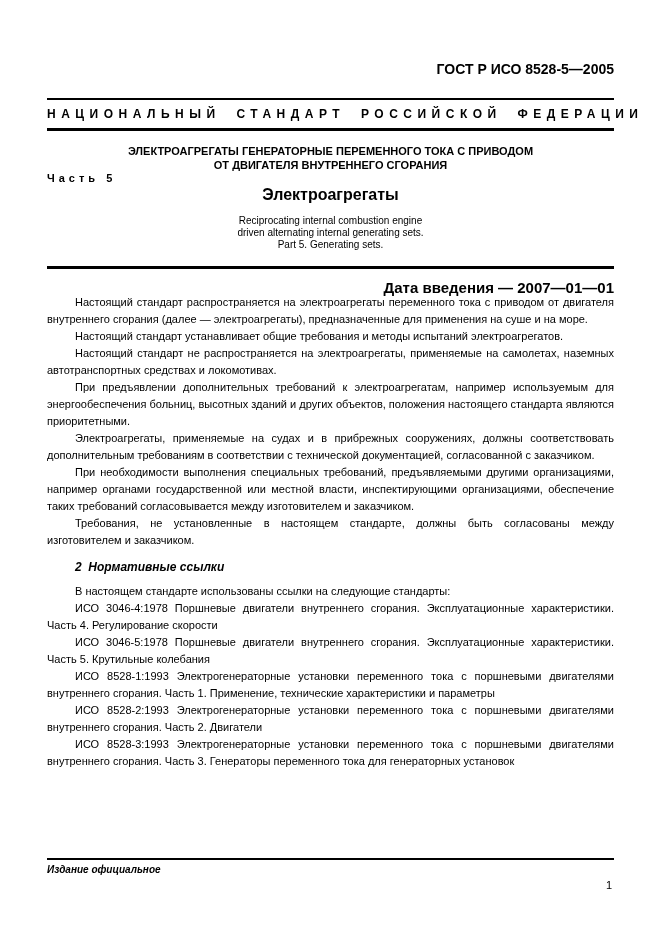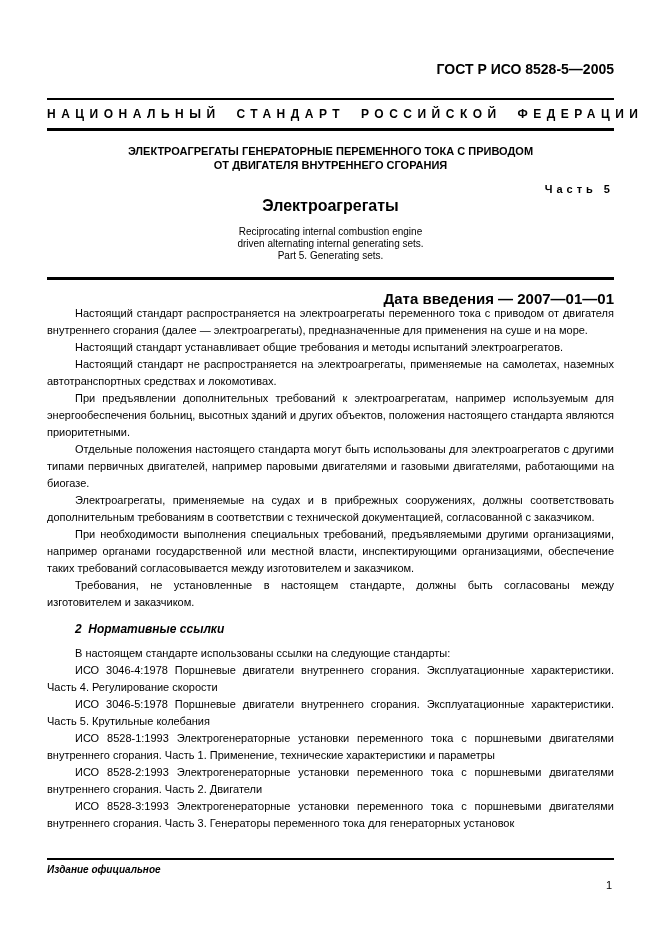--- a/index.html
+++ b/index.html
@@ -38,22 +38,21 @@
   }
   .rule-fed { height: 3px; margin-top: 7px; }
   .title-ru {
     margin-top: 13px;
     text-align: center;
     font-weight: bold;
     font-size: 11px;
     line-height: 14px;
   }
   .part-label {
-    margin-top: 11px;
-    text-align: right;
+    text-align: left;
     font-weight: bold;
     font-size: 11px;
     letter-spacing: 4px;
     line-height: 13px;
   }
   .part-title {
     margin-top: 3px;
     text-align: center;
     font-weight: bold;
     font-size: 16px;
@@ -140,21 +139,20 @@
   <div class="rule rule-title"></div>
 
   <div class="effective-date">Дата введения — 2007—01—01</div>
 
 
   <div class="body-text">
     <p>Настоящий стандарт распространяется на электроагрегаты переменного тока с приводом от двигателя внутреннего сгорания (далее — электроагрегаты), предназначенные для применения на суше и на море.</p>
     <p>Настоящий стандарт устанавливает общие требования и методы испытаний электроагрегатов.</p>
     <p>Настоящий стандарт не распространяется на электроагрегаты, применяемые на самолетах, наземных автотранспортных средствах и локомотивах.</p>
     <p>При предъявлении дополнительных требований к электроагрегатам, например используемым для энергообеспечения больниц, высотных зданий и других объектов, положения настоящего стандарта являются приоритетными.</p>
-    <p>Отдельные положения настоящего стандарта могут быть использованы для электроагрегатов с другими типами первичных двигателей, например паровыми двигателями и газовыми двигателями, работающими на биогазе.</p>
     <p>Электроагрегаты, применяемые на судах и в прибрежных сооружениях, должны соответствовать дополнительным требованиям в соответствии с технической документацией, согласованной с заказчиком.</p>
     <p>При необходимости выполнения специальных требований, предъявляемыми другими организациями, например органами государственной или местной власти, инспектирующими организациями, обеспечение таких требований согласовывается между изготовителем и заказчиком.</p>
     <p>Требования, не установленные в настоящем стандарте, должны быть согласованы между изготовителем и заказчиком.</p>
   </div>
 
   <h2 class="section-heading sh-2">2  Нормативные ссылки</h2>
 
   <div class="body-text">
     <p>В настоящем стандарте использованы ссылки на следующие стандарты:</p>
     <p>ИСО 3046-4:1978  Поршневые двигатели внутреннего сгорания. Эксплуатационные характеристики. Часть 4.  Регулирование скорости</p>

